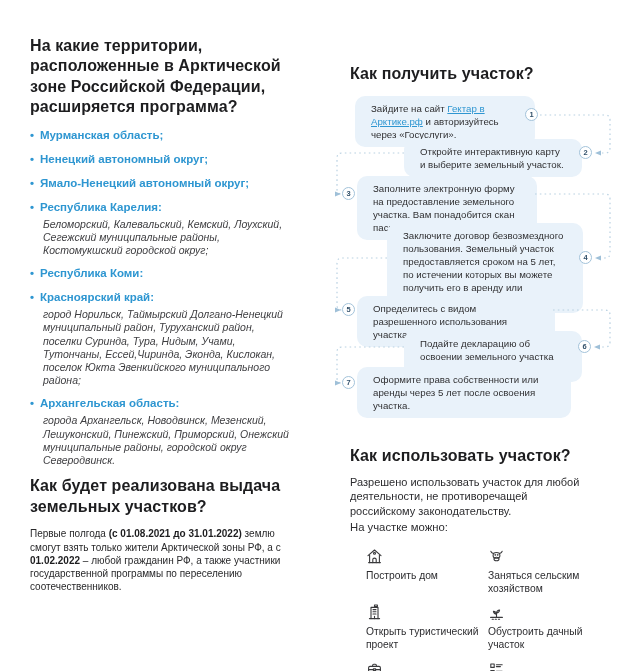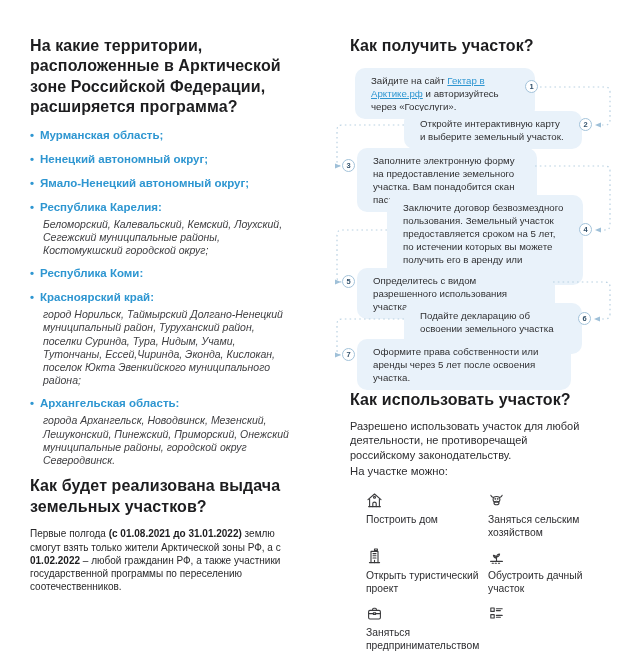--- a/index.html
+++ b/index.html
@@ -3,21 +3,21 @@
 <meta charset="utf-8">
 <style>
   html,body{margin:0;padding:0;background:#fff;}
   .canvas{position:relative;width:640px;height:671px;background:#ffffff;
           font-family:"Liberation Sans",sans-serif;overflow:hidden;}
   .col-left{position:absolute;left:30px;top:36px;width:284px;}
   .col-right{position:absolute;left:345px;top:36px;width:285px;}
 
   h2.hd{font-size:16px;font-weight:bold;color:#1d1d1f;line-height:1.28;
         margin:0 0 10px 0;width:254px;letter-spacing:.1px;}
-  .col-right h2.hd{width:262px;padding-left:5px;margin-bottom:0;}
+  .col-right h2.hd{width:262px;padding-left:5px;margin-bottom:0;margin-top:28px;}
 
   
   .simple-list{list-style:none;margin:4px 0 0 0;padding:0;}
   .simple-list li{display:flex;align-items:baseline;margin:0 0 9px 0;
         color:#2e96d1;font-weight:bold;font-size:11.5px;line-height:1.3;}
   .dot{color:#2e96d1;font-weight:bold;margin-right:6px;font-size:11.5px;}
   .region-group{margin:0 0 9px 0;}
   .region-name{display:flex;align-items:baseline;color:#2e96d1;font-weight:bold;
         font-size:11.5px;line-height:1.3;margin-bottom:3px;}
   .region-details{font-style:italic;font-size:10.5px;line-height:1.26;color:#3e3e41;

